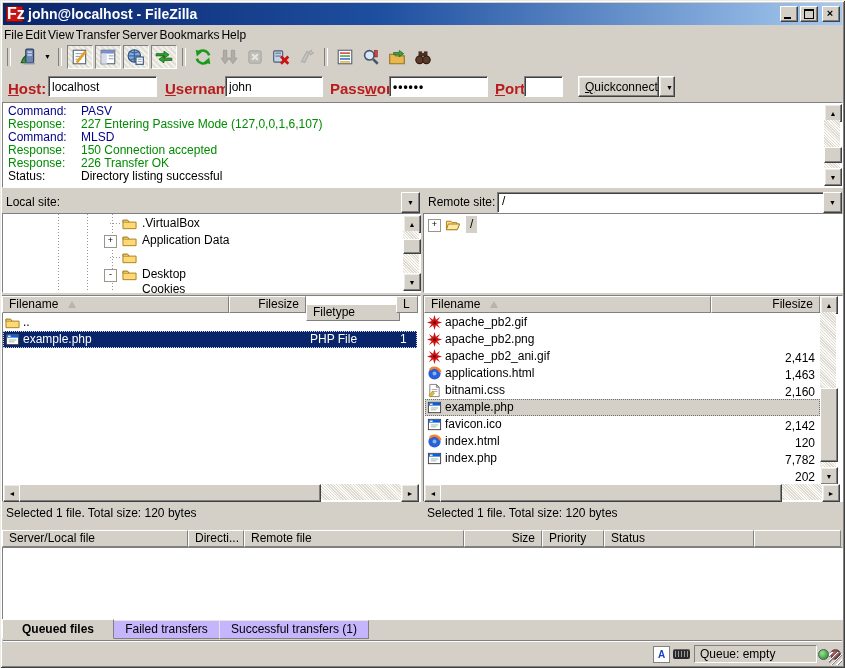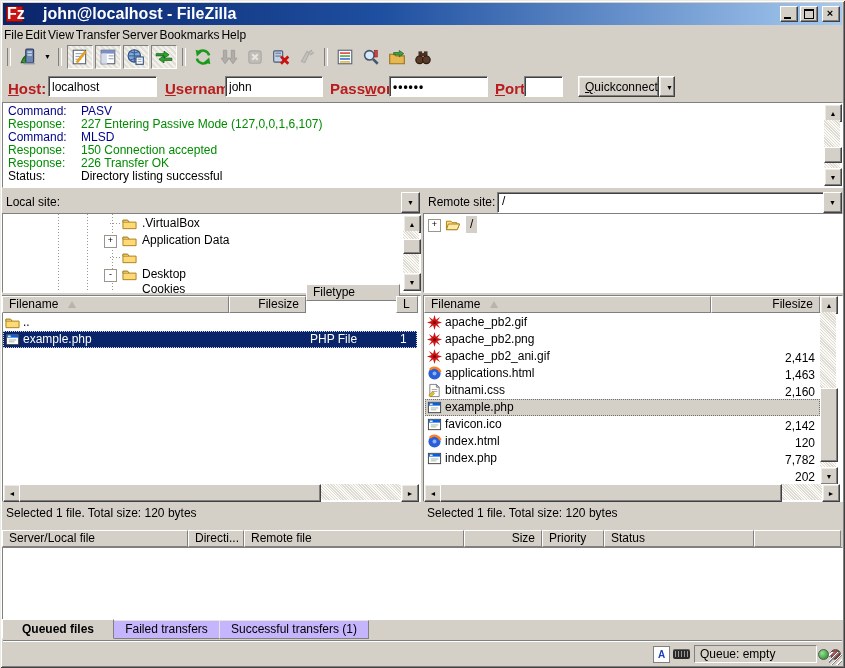--- a/index.html
+++ b/index.html
@@ -5,21 +5,21 @@
   html,body{margin:0;padding:0;}
   body{font-family:"Liberation Sans",sans-serif;background:#D4D0C8;}
   #win{position:relative;width:845px;height:668px;background:#D4D0C8;overflow:hidden;
        box-shadow:inset 1px 1px 0 #ECEAE4, inset -1px -1px 0 #404040, inset 2px 2px 0 #FFFFFF, inset -2px -2px 0 #808080;}
   .abs{position:absolute;}
   .r2{border:1px solid;border-color:#FFFFFF #404040 #404040 #FFFFFF;box-shadow:inset -1px -1px 0 #808080,inset 1px 1px 0 #ECEAE4;}
   .s{border:1px solid;border-color:#808080 #FFFFFF #FFFFFF #808080;}
   .field{border:1px solid;border-color:#808080 #FFFFFF #FFFFFF #808080;box-shadow:inset 1px 1px 0 #404040;background:#fff;}
   .titlebar{left:3px;top:3px;width:839px;height:22px;background:linear-gradient(to right,#0A246A,#1E4FA0 45%,#A6CAF0);display:flex;align-items:center;}
   .fzicon{width:15px;height:14px;margin-left:3px;background:#C81414;color:#fff;font-weight:bold;font-size:16px;line-height:14px;text-align:center;border:1px solid #7e0d0d;}
-  .title{color:#fff;font-weight:bold;font-size:16px;margin-left:20px;flex:1;white-space:nowrap;}
+  .title{color:#fff;font-weight:bold;font-size:14px;margin-left:5px;flex:1;white-space:nowrap;}
   .winbtn{width:16px;height:14px;background:#D4D0C8;margin-right:2px;position:relative;border:1px solid;border-color:#FFFFFF #404040 #404040 #FFFFFF;box-shadow:inset -1px -1px 0 #808080;}
   .g-min{position:absolute;left:3px;bottom:2px;width:7px;height:2px;background:#000;}
   .g-max{position:absolute;left:3px;top:2px;width:8px;height:7px;border:1px solid #000;border-top:2px solid #000;}
   .g-x{position:absolute;left:0;top:-1px;width:14px;text-align:center;font-size:11px;font-weight:bold;color:#000;line-height:14px;}
   .menubar{left:3px;top:25px;width:839px;height:19px;display:flex;align-items:center;font-size:12px;}
   .menuitem{padding:2px 1px;color:#000;}
   .toolbar{left:3px;top:44px;width:839px;height:25px;display:flex;align-items:center;}
   .tbtn{width:24px;height:22px;display:flex;align-items:center;justify-content:center;margin:0 1px;}
   .tbtn.pressed{border:1px solid;border-color:#808080 #FFFFFF #FFFFFF #808080;background:repeating-linear-gradient(45deg,#F2F0EA 0 2px,#E2DfD6 2px 4px);}
   .tbtn.disabled{filter:grayscale(1) opacity(.45);}
@@ -295,21 +295,21 @@
           <path d="M1 4.5 h5 l1 1.5 h5 v1.5 h3 l-2.5 6 H1z" fill="#FFD978" stroke="#A88018"></path>
           <path d="M1 13.5 l2-6 h12 l-2.5 6z" fill="#FFE9A8" stroke="#A88018"></path>
         </svg>
       </span>
     <span style="position:absolute;left:43px;background:#D4D0C8;padding:0 4px;">/</span>
   </div>
 
   <div class="abs pane s" style="left:2px;top:295px;width:417px;height:205px;"></div>
   <div class="hcell" style="left:2px;top:296px;width:227px;"><span>Filename</span><span class="sorttri"></span></div>
   <div class="hcell" style="left:229px;top:296px;width:77px;text-align:right;">Filesize</div>
-  <div class="hcell" style="left:306px;top:284px;width:94px;">Filetype</div>
+  <div class="hcell" style="left:306px;top:304px;width:94px;">Filetype</div>
   <div class="hcell" style="left:396px;top:296px;width:22px;">L</div>
   <div class="lrow" style="left:3px;top:314px;width:414px;">
     <span class="icon" style="position:absolute;left:2px;top:1px;">
         <svg width="15" height="15" viewBox="0 0 16 16">
           <path d="M1 4.5 h5 l1.5 2 H15 v7 H1z" fill="#FFD978" stroke="#A88018"></path>
           <path d="M1 4.5 h5 l1.5 2 H1z" fill="#FFE9A8" stroke="#A88018"></path>
         </svg>
       </span>
     <span class="fname">..</span>
   </div>

